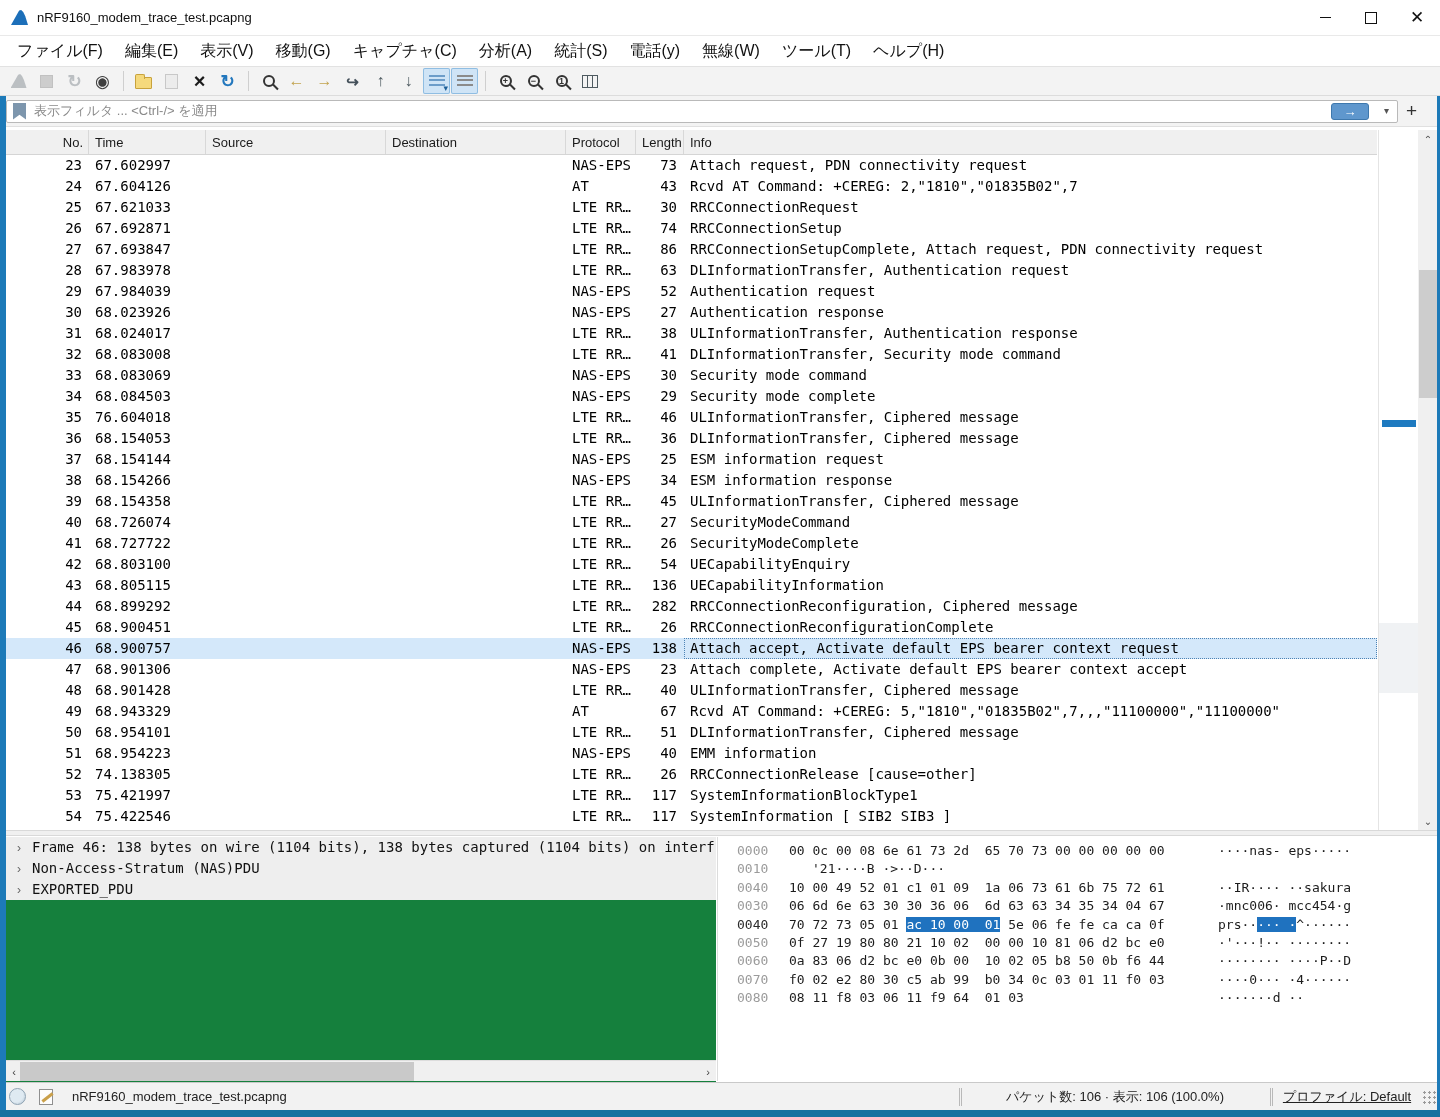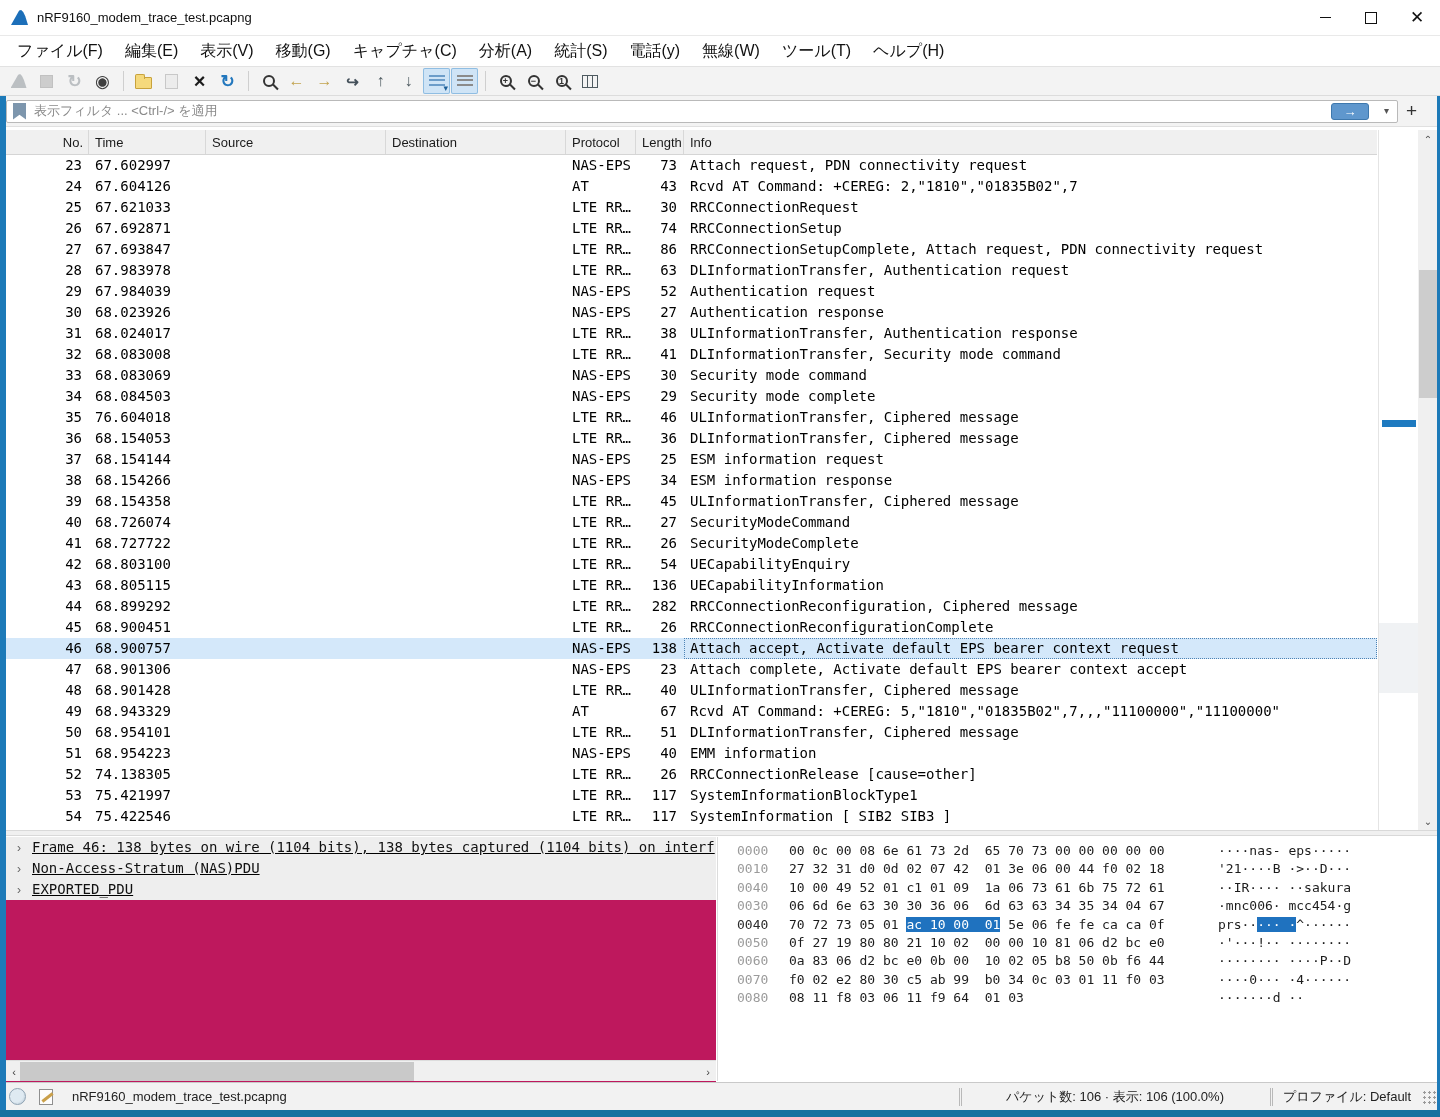--- a/index.html
+++ b/index.html
@@ -100,22 +100,22 @@
   .vs-arrow { position:absolute; left:0; width:20px; height:18px; display:flex; align-items:center;
               justify-content:center; font-size:10px; color:#505050; }
   .vs-up { top:0; } .vs-down { bottom:0; }
   .vs-thumb { position:absolute; left:1px; top:140px; width:18px; height:128px; background:#cdcdcd; }
 
   
   .splitter { position:absolute; left:0; top:830px; width:1440px; height:6px; background:#f0f0f0;
               border-top:1px solid #d9d9d9; border-bottom:1px solid #d9d9d9; }
 
   
-  .details-pane { position:absolute; left:6px; top:837px; width:710px; height:245px; background:#be185d;
-                  overflow:hidden;text-decoration:underline; }
+  .details-pane { position:absolute; left:6px; top:837px; width:710px; height:245px; background:#15803d;
+                  overflow:hidden; }
   .drow { height:21px; line-height:21px; background:#eeeeee; white-space:nowrap; overflow:hidden;
           font-family:"DejaVu Sans Mono","Liberation Mono",monospace; font-size:14px; color:#111;
           margin-bottom:0px; }
   .drow .chev { display:inline-block; width:26px; text-align:center; color:#666;
                 font-family:"Liberation Sans",sans-serif; font-size:12px; }
   .hscroll { position:absolute; left:6px; top:1060px; width:710px; height:21px; background:#f0f0f0;
              border-top:1px solid #ddd; }
   .hs-arrow { position:absolute; top:0; width:16px; height:21px; display:flex; align-items:center;
               justify-content:center; font-size:11px; color:#444; }
   .hs-left { left:0; } .hs-right { right:0; }
@@ -140,21 +140,21 @@
                  background:radial-gradient(circle at 40% 40%, #dfeaf2 0 55%, #aebfcc 100%);
                  border:1px solid #8fa3b3; }
   .comment-icon { width:14px; height:16px; background:#fdfdfd; border:1px solid #8f8f8f; margin-left:13px;
                   position:relative; }
   .comment-icon::after { content:""; position:absolute; left:1px; top:6px; width:13px; height:3px;
                   background:#caa04a; transform:rotate(-38deg); }
   .sb-file { margin-left:19px; }
   .sb-right { margin-left:auto; display:flex; align-items:center; height:28px; }
   .sb-sep { width:1px; height:18px; background:#b9b9b9; margin:0 1px; box-shadow:2px 0 0 #b9b9b9; }
   .sb-packets { width:308px; text-align:center; }
-  .sb-profile { width:150px; text-align:center; }
+  .sb-profile { width:150px; text-align:center;text-decoration:underline; }
   .sb-grip { width:14px; height:14px; margin-right:4px;
              background:radial-gradient(circle,#9a9a9a 1px,transparent 1.4px) 0 0/5px 5px; }
 
   
   .brd { position:absolute; background:#1d7ab8; }
   .brd-left { left:0; top:96px; width:6px; height:1014px; }
   .brd-right { left:1437px; top:96px; width:3px; height:1014px; }
   .brd-bottom { left:0; top:1110px; width:1440px; height:7px; background:#17719f; }
 </style>
 </head>
@@ -582,21 +582,21 @@
     </div>
   <div class="hscroll">
     <span class="hs-arrow hs-left">‹</span>
     <div class="hs-thumb"></div>
     <span class="hs-arrow hs-right">›</span>
   </div>
   <div class="pane-divider"></div>
 
   <div class="hex-pane" id="hex-pane">
       <div class="hexrow"><span class="off">0000</span><span class="bytes"><span>00 0c 00 08 6e 61 73 2d  65 70 73 00 00 00 00 00</span></span><span class="asc"><span>····nas- eps·····</span></span></div>
-      <div class="hexrow"><span class="off">0010</span><span class="bytes"><span>27 32 31 d0 0d 02 07 42  01 3e 06 00 44 f0 02 18</span></span><span class="asc"><span>'21····B ·&gt;··D···</span></span></div>
+      <div class="hexrow"><span class="off">0010</span><span class="asc"><span>'21····B ·&gt;··D···</span></span></div>
       <div class="hexrow"><span class="off">0040</span><span class="bytes"><span>10 00 49 52 01 c1 01 09  1a 06 73 61 6b 75 72 61</span></span><span class="asc"><span>··IR···· ··sakura</span></span></div>
       <div class="hexrow"><span class="off">0030</span><span class="bytes"><span>06 6d 6e 63 30 30 36 06  6d 63 63 34 35 34 04 67</span></span><span class="asc"><span>·mnc006· mcc454·g</span></span></div>
       <div class="hexrow"><span class="off sel">0040</span><span class="bytes"><span>70 72 73 05 01 </span><span class="hl">ac 10 00  01</span><span> 5e 06 fe fe ca ca 0f</span></span><span class="asc"><span>prs··</span><span class="hl">··· ·</span><span>^······</span></span></div>
       <div class="hexrow"><span class="off">0050</span><span class="bytes"><span>0f 27 19 80 80 21 10 02  00 00 10 81 06 d2 bc e0</span></span><span class="asc"><span>·'···!·· ········</span></span></div>
       <div class="hexrow"><span class="off">0060</span><span class="bytes"><span>0a 83 06 d2 bc e0 0b 00  10 02 05 b8 50 0b f6 44</span></span><span class="asc"><span>········ ····P··D</span></span></div>
       <div class="hexrow"><span class="off">0070</span><span class="bytes"><span>f0 02 e2 80 30 c5 ab 99  b0 34 0c 03 01 11 f0 03</span></span><span class="asc"><span>····0··· ·4······</span></span></div>
       <div class="hexrow"><span class="off">0080</span><span class="bytes"><span>08 11 f8 03 06 11 f9 64  01 03</span></span><span class="asc"><span>·······d ··</span></span></div>
     </div>
 
   <div class="statusbar">

